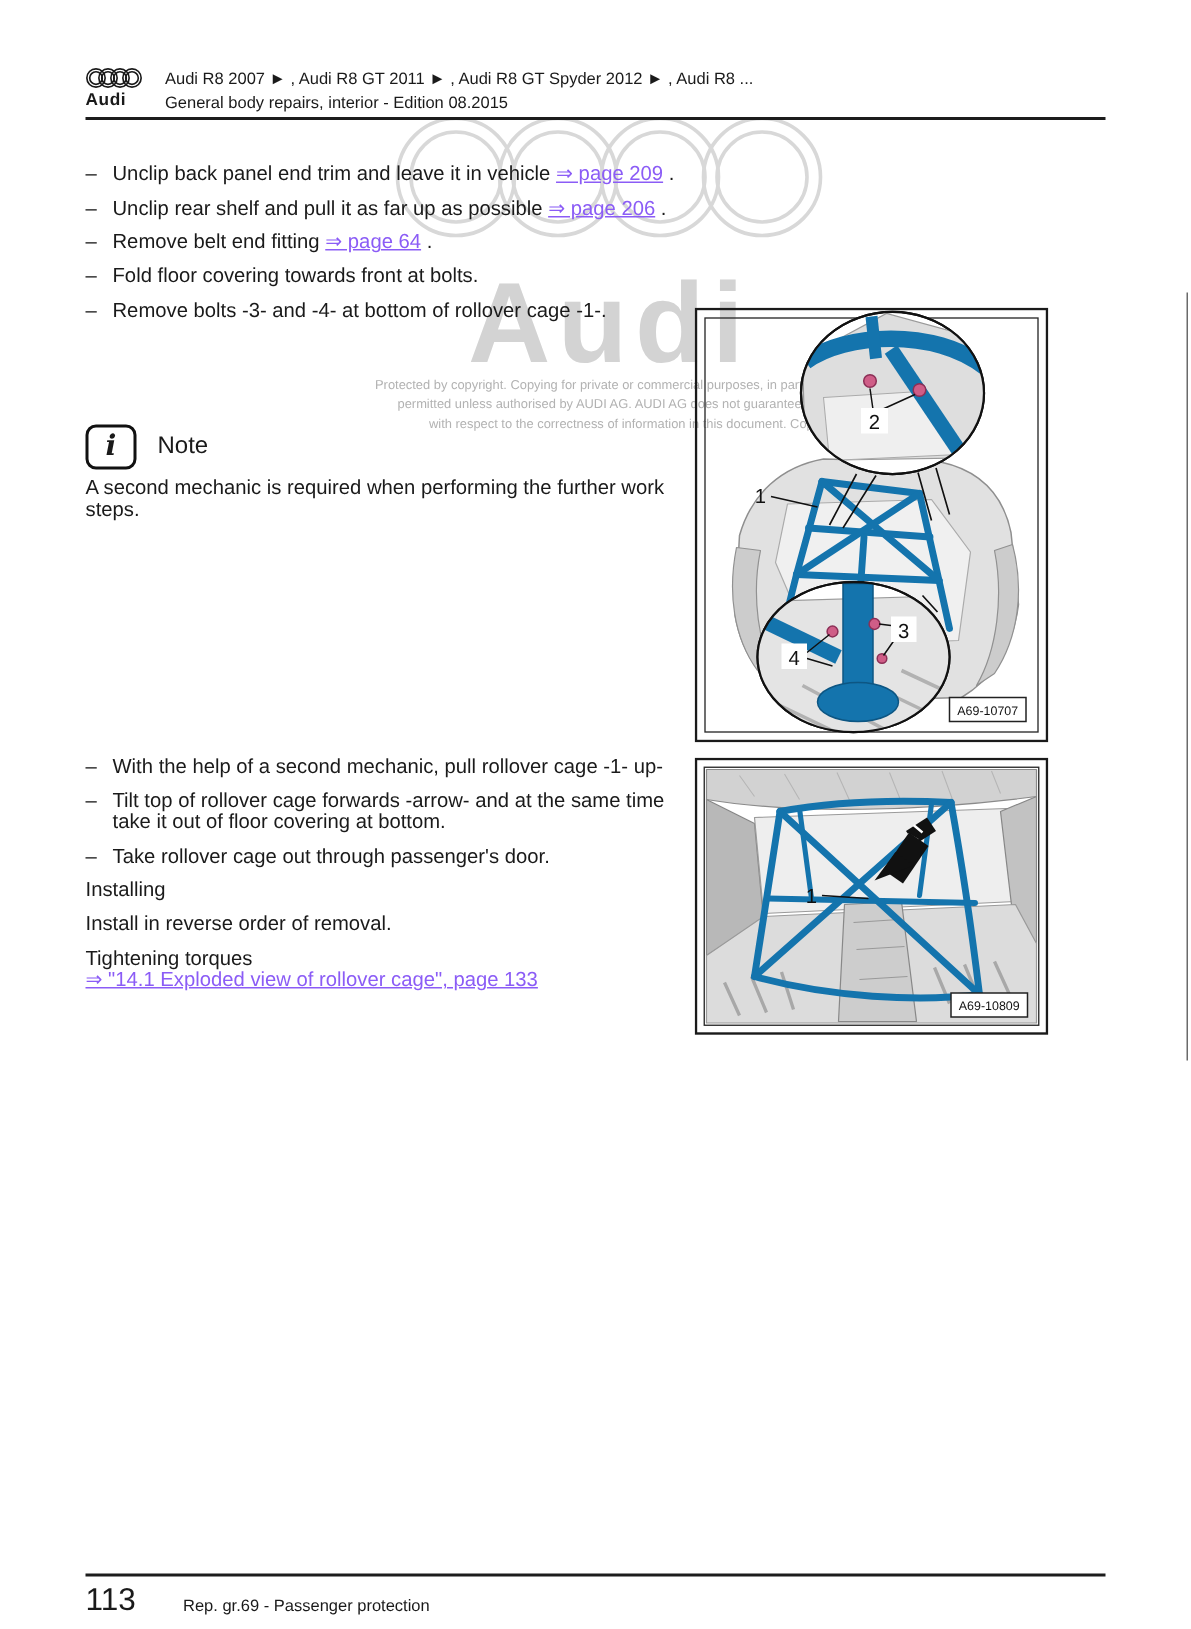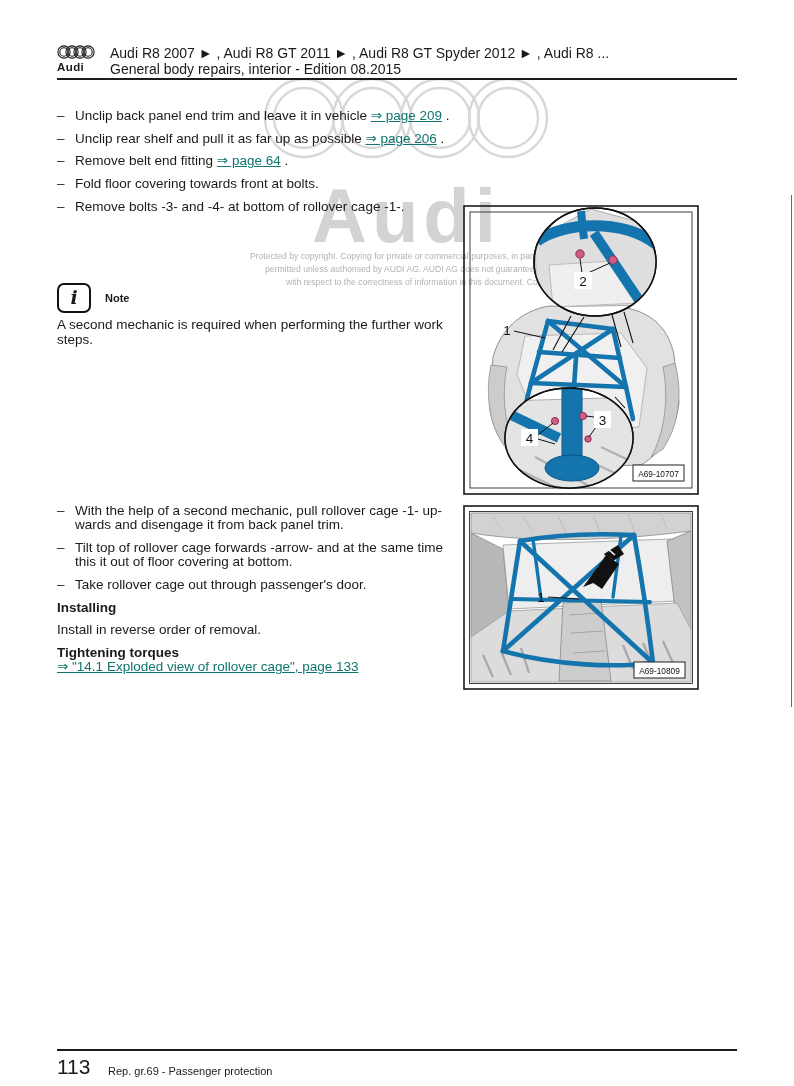--- a/index.html
+++ b/index.html
@@ -2,58 +2,58 @@
 <html><head>
 <meta charset="utf-8">
 <style>
   html,body{margin:0;padding:0;background:#fff;}
   body{font-family:"Liberation Sans","DejaVu Sans",sans-serif;color:#1a1a1a;}
   #page{position:relative;width:794px;height:1086px;background:#fff;overflow:hidden;}
 
   
   .hdr-logo{position:absolute;left:56px;top:43px;width:46px;height:36px;}
   .hdr-brand{position:absolute;left:57px;top:61px;font-size:11.5px;font-weight:bold;letter-spacing:.4px;}
-  .hdr-text{position:absolute;left:110px;top:45px;font-size:14px;line-height:16px;white-space:nowrap;}
+  .hdr-text{position:absolute;left:110px;top:45px;font-size:11px;line-height:16px;white-space:nowrap;}
   .hdr-rule{position:absolute;left:57px;top:78px;width:680px;height:2px;background:#1c1c1c;}
 
   
   .wm-rings{position:absolute;left:262px;top:78px;z-index:0;}
   .wm-audi{position:absolute;left:312px;top:172px;z-index:0;font-size:76px;font-weight:bold;
            letter-spacing:5px;color:#d3d3d3;}
   .wm-copy{position:absolute;z-index:1;font-size:8.6px;color:#b2b2b2;white-space:nowrap;}
 
   
   .txtcol{position:absolute;left:57px;width:402px;z-index:2;font-size:13.5px;line-height:14.2px;}
   .steps1{top:109px;}
   .steps2{top:504px;}
   .step{padding-left:18px;text-indent:-18px;margin:0 0 8.5px 0;}
   .dash{display:inline-block;width:18px;text-indent:0;}
-  .link{color:#0f766e;text-decoration:underline;cursor:pointer;}
+  .link{color:#8b5cf6;text-decoration:underline;cursor:pointer;}
   .notebox{position:absolute;left:57px;top:283px;z-index:2;}
   .note-icon{display:inline-block;width:30px;height:26px;border:2.2px solid #111;border-radius:7px;
              text-align:center;font-family:"DejaVu Serif","Liberation Serif",serif;
              font-style:italic;font-weight:bold;font-size:19px;line-height:25px;vertical-align:middle;}
-  .note-label{display:inline-block;margin-left:14px;font-size:11px;font-weight:bold;vertical-align:middle;}
+  .note-label{display:inline-block;margin-left:14px;font-size:16px;font-weight:normal;vertical-align:middle;}
   .note-italic{position:absolute;left:57px;top:318px;width:408px;z-index:2;
                font-size:13.5px;line-height:14.5px;}
-  .h-bold{font-weight:bold;margin:0 0 8.5px 0;}
+  .h-bold{font-weight:normal;margin:0 0 8.5px 0;}
   .plain{margin:0 0 8.5px 0;}
   .tight{margin:0;}
 
   
   .fig{position:absolute;z-index:3;}
   .fig text{font-family:"Liberation Sans","DejaVu Sans",sans-serif;fill:#111;}
 
   
   .page-edge{position:absolute;left:791px;top:195px;width:1px;height:512px;background:#6a6a6a;z-index:1;}
 
   
   .ftr-rule{position:absolute;left:57px;top:1049px;width:680px;height:1.6px;background:#1c1c1c;}
   .ftr-num{position:absolute;left:57px;top:1055px;font-size:21px;}
-  .ftr-txt{position:absolute;left:108px;top:1065px;font-size:11px;}
+  .ftr-txt{position:absolute;left:122px;top:1065px;font-size:11px;}
 </style>
 </head>
 <body>
 
 <div id="page">
 
   <svg class="wm-rings" width="290" height="84" viewBox="0 0 290 84">
     <g fill="none" stroke="#d8d8d8" stroke-width="2.4">
       <circle cx="42" cy="40" r="39"></circle>
         <circle cx="42" cy="40" r="30"></circle>
@@ -100,22 +100,22 @@
     <p class="step"><span class="dash">–</span><span>Fold floor covering towards front at bolts.</span></p>
     <p class="step"><span class="dash">–</span><span>Remove bolts -3- and -4- at bottom of rollover cage -1-.</span></p>
   </div>
 
   <div class="notebox">
     <span class="note-icon">i</span><span class="note-label">Note</span>
   </div>
   <div class="note-italic">A second mechanic is required when performing the further work steps.</div>
 
   <div class="txtcol steps2">
-    <p class="step"><span class="dash">–</span><span>With the help of a second mechanic, pull rollover cage -1- up-</span><br><span>wards and disengage it from back panel trim.</span></p>
-    <p class="step"><span class="dash">–</span><span>Tilt top of rollover cage forwards -arrow- and at the same time</span><br><span>this it out of floor covering at bottom.</span></p>
+    <p class="step"><span class="dash">–</span><span>With the help of a second mechanic, pull rollover cage -1- up-</span><br></p>
+    <p class="step"><span class="dash">–</span><span>Tilt top of rollover cage forwards -arrow- and at the same time</span><br><span>take it out of floor covering at bottom.</span></p>
     <p class="step"><span class="dash">–</span><span>Take rollover cage out through passenger's door.</span></p>
     <p class="h-bold">Installing</p>
     <p class="plain">Install in reverse order of removal.</p>
     <p class="h-bold tight">Tightening torques</p>
     <p class="tight"><span class="link">⇒ "14.1 Exploded view of rollover cage", page 133</span></p>
   </div>
 
   <svg class="fig" style="left:463px;top:205px;" width="236" height="290" viewBox="0 0 236 290">
     <defs>
       <clipPath id="c1top">

